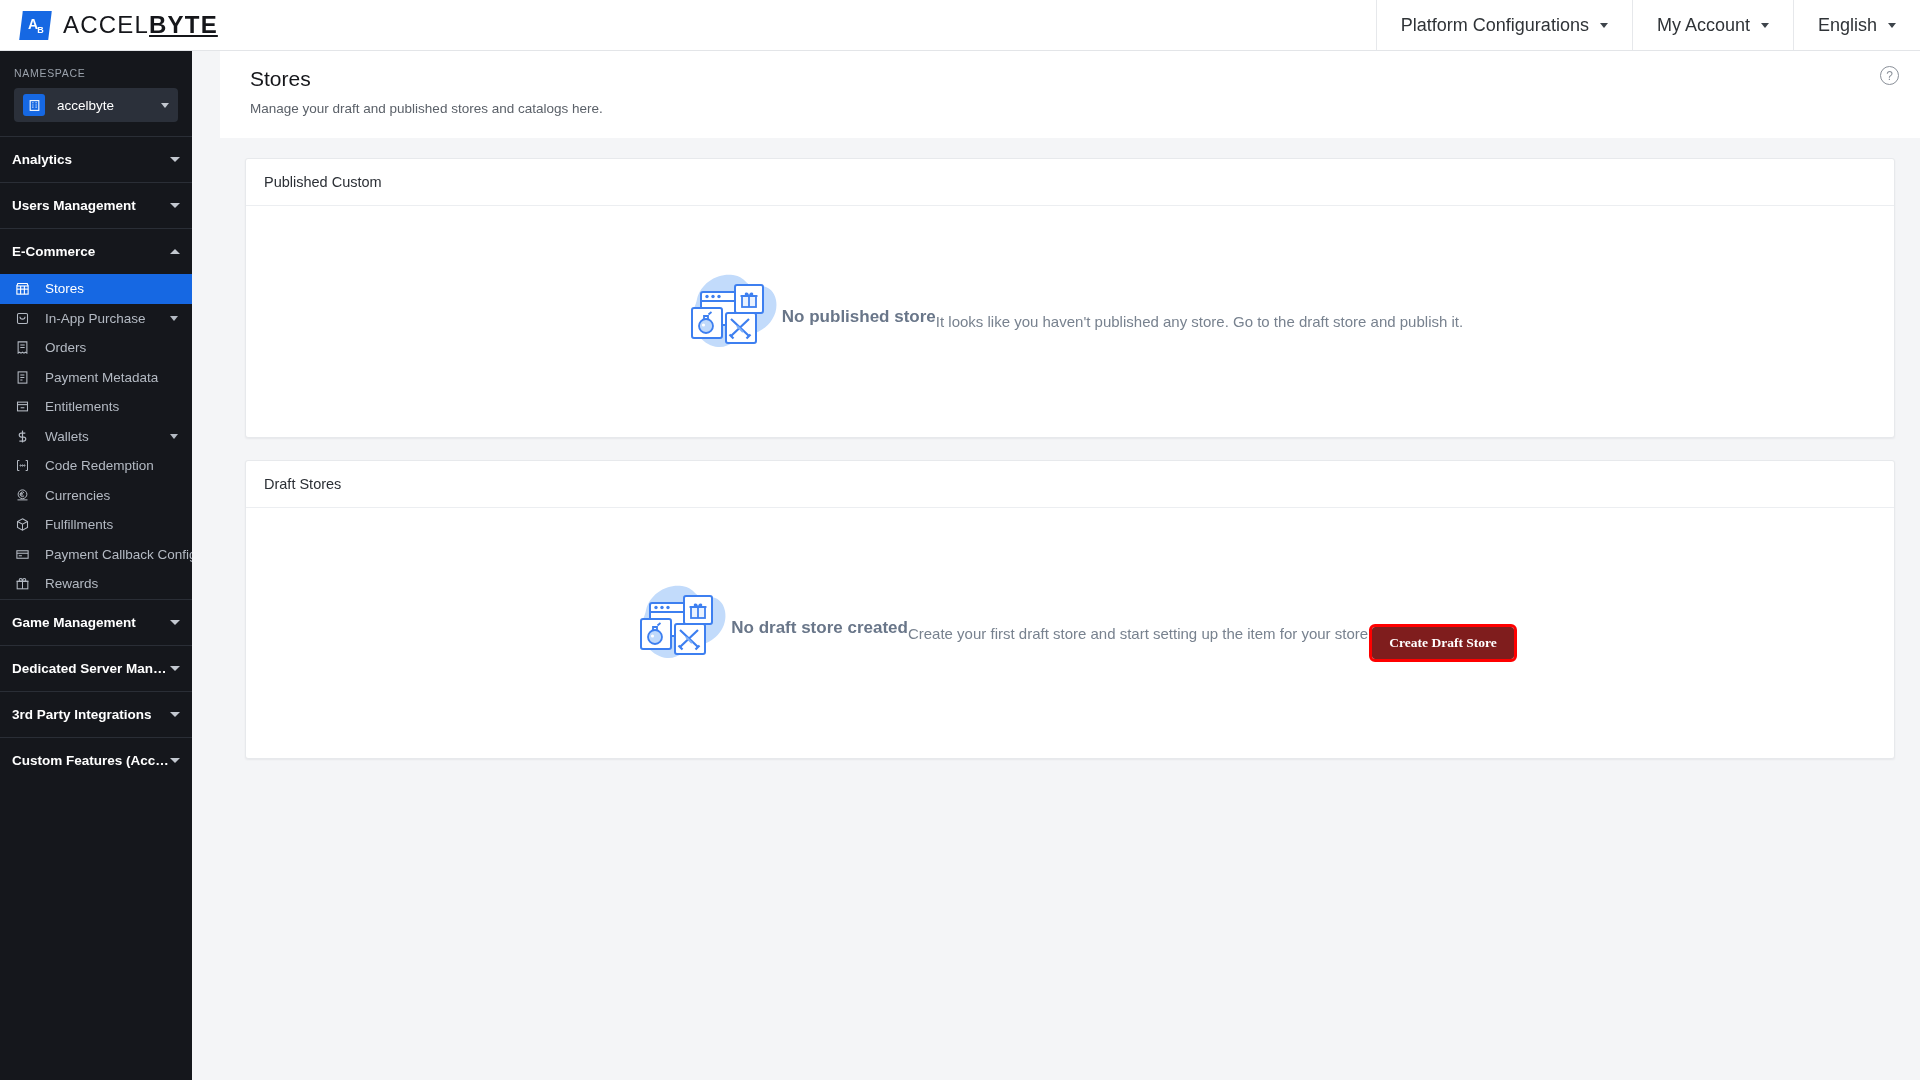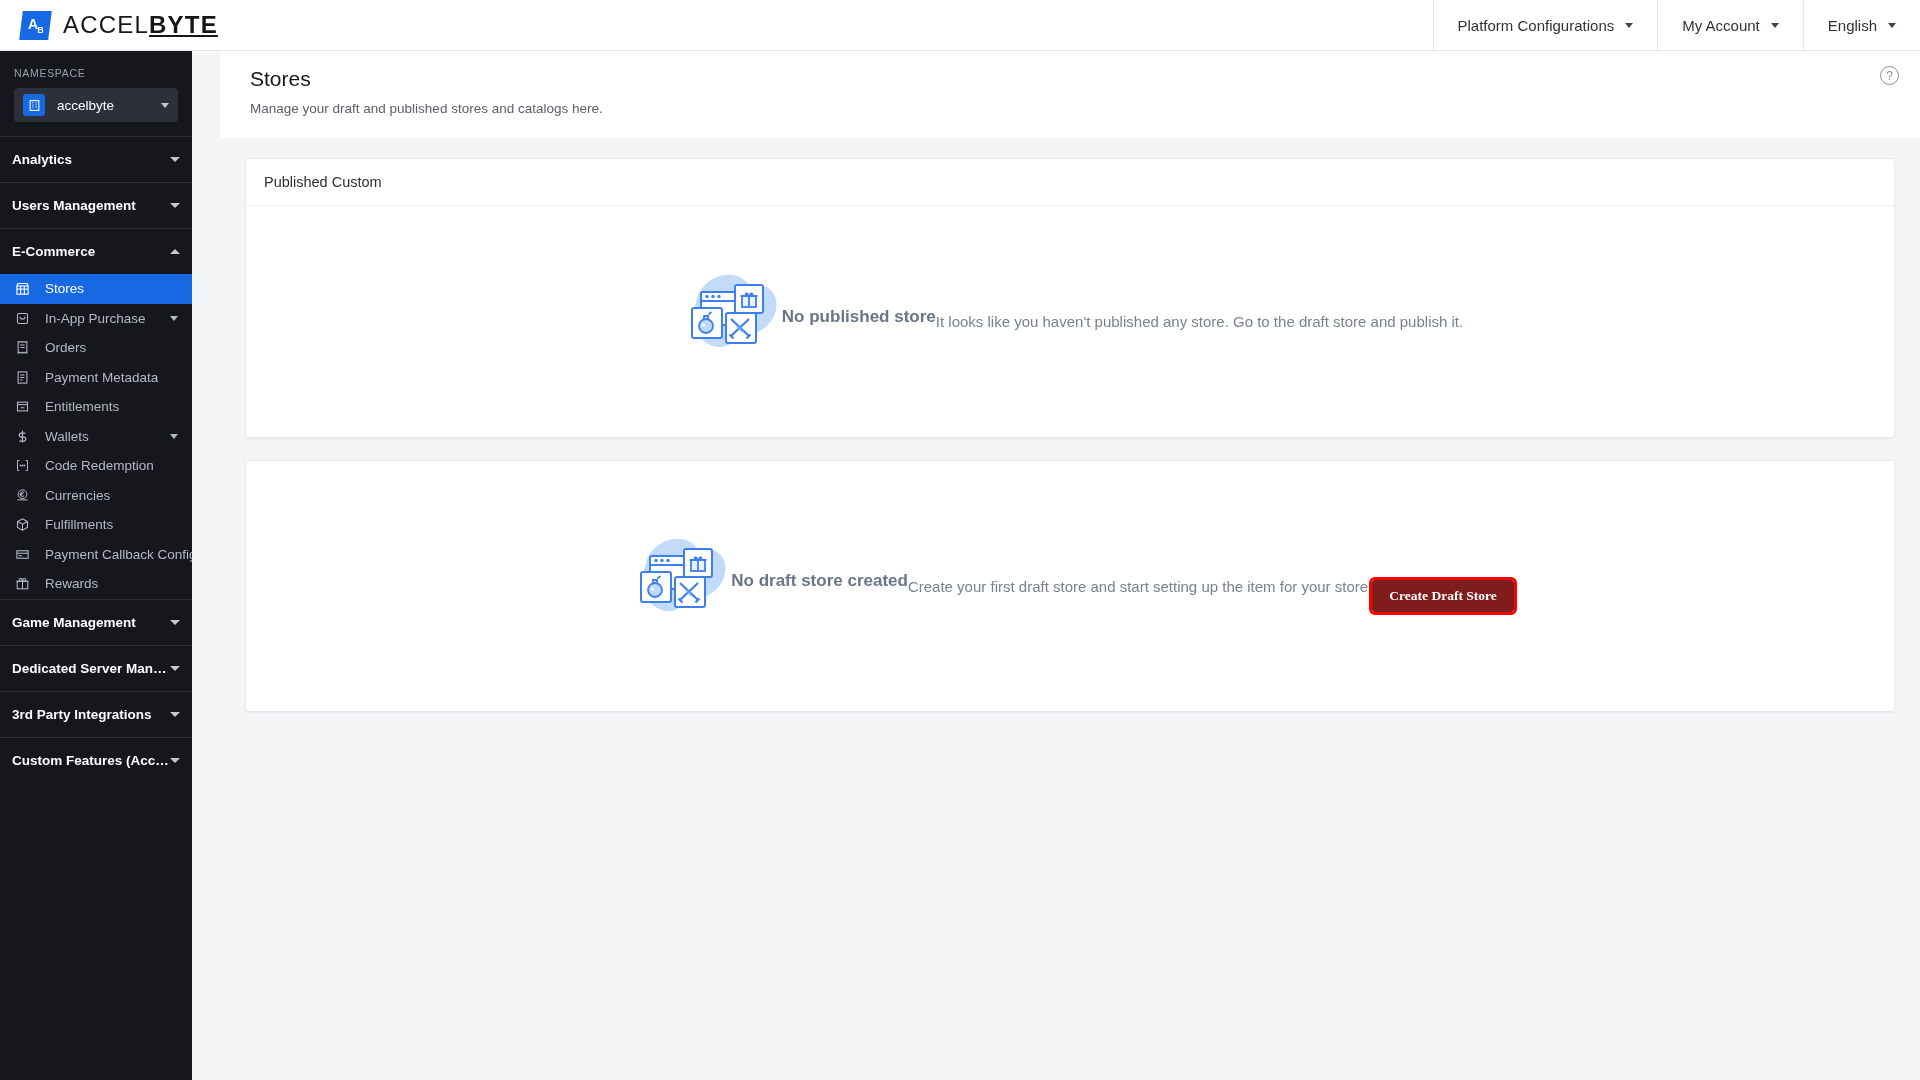--- a/index.html
+++ b/index.html
@@ -35,21 +35,21 @@
   .brand-name {
     font-size: 24px; letter-spacing: 1.2px; color: #15161a; font-weight: 400;
   }
   .brand-name b { font-weight: 700; text-decoration: underline; }
   .topbar-spacer { flex: 1; }
   .top-menu { display: flex; align-items: stretch; }
   .top-menu-item {
     display: flex; align-items: center; gap: 11px;
     padding: 0 24px;
     border-left: 1px solid #e6e8eb;
-    font-size: 15px; color: #2f3337;
+    font-size: 18px; color: #2f3337;
     cursor: pointer; white-space: nowrap;
   }
   .caret {
     width: 0; height: 0;
     border-left: 4.5px solid transparent;
     border-right: 4.5px solid transparent;
     border-top: 5px solid #3d444b;
   }
 
   
@@ -452,20 +452,21 @@
             <path d="M52.5 65.5l4 4M73.5 65.5l-4 4" stroke="#3d7ff0" stroke-width="2.2"></path>
             <path d="M60 57l6 6" stroke="#7fb0f7" stroke-width="2"></path>
           </svg>
         </div>
         <div class="empty-title">No published store</div>
         <div class="empty-desc">It looks like you haven't published any store. Go to the draft store and publish it.</div>
       </div>
     </div>
 
     <div class="card">
+      <div class="card-head">Draft Stores</div>
       <div class="card-body draft">
         <div class="empty-illo">
           <svg width="105" height="88" viewBox="0 0 105 88" fill="none">
             <path d="M20 30c4-16 20-26 36-24 14 2 12 12 24 11 10-1 17 4 19 14 3 16-9 30-24 34-16 4-22 14-34 13C27 77 14 62 15 48c1-8 4-12 5-18z" fill="#c2dbfb"></path>
             <rect x="24" y="23" width="42" height="33" rx="2" fill="#ffffff" stroke="#3d7ff0" stroke-width="2"></rect>
             <line x1="24" y1="32" x2="66" y2="32" stroke="#3d7ff0" stroke-width="2"></line>
             <circle cx="30" cy="27.5" r="1.7" fill="#3d7ff0"></circle>
               <circle cx="36" cy="27.5" r="1.7" fill="#3d7ff0"></circle>
               <circle cx="42" cy="27.5" r="1.7" fill="#3d7ff0"></circle>
             <rect x="58" y="16" width="28" height="28" rx="2" fill="#ffffff" stroke="#3d7ff0" stroke-width="2"></rect>

